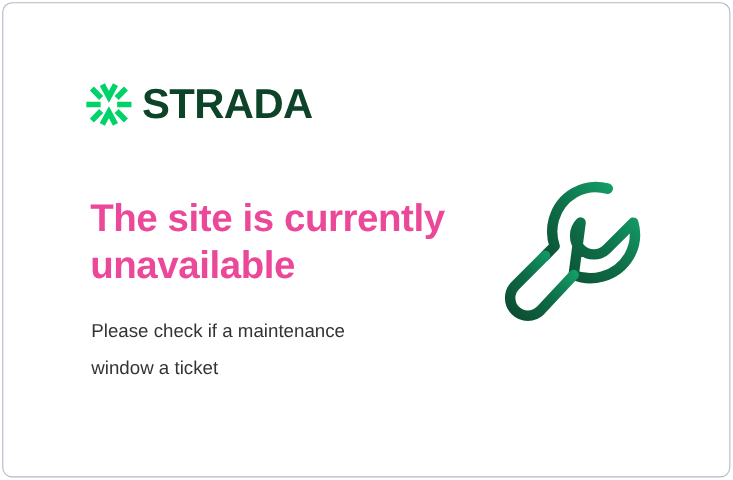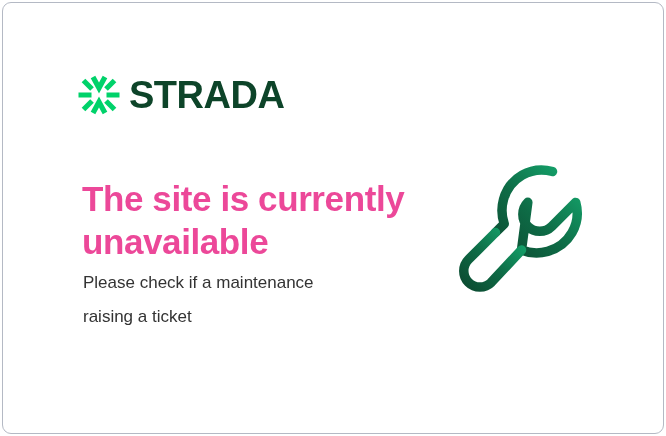--- a/index.html
+++ b/index.html
@@ -74,21 +74,21 @@
     font-weight: 700;
     line-height: 43px;
     letter-spacing: -0.4px;
     color: #ec4899;
   }
 
   
   .body-copy {
     position: absolute;
     left: 80px;
-    top: 263px;
+    top: 281px;
     width: 310px;
     font-size: 17px;
     font-weight: 400;
     line-height: 34px;
     color: #333333;
   }
   .body-copy .line {
     display: block;
     white-space: nowrap;
   }
@@ -135,21 +135,21 @@
           </g>
         </svg>
       </span>
       <span class="logo-word">STRADA</span>
     </div>
 
     <h1 class="headline">The site is currently unavailable</h1>
 
     <div class="body-copy">
       <span class="line">Please check if a maintenance</span>
-      <span class="line">raising a ticket</span>
+      <span class="line">window a ticket</span>
     </div>
 
     <div class="wrench">
       <svg viewBox="0 0 160 160" xmlns="http://www.w3.org/2000/svg" aria-hidden="true">
         <defs>
           <linearGradient id="wrenchGrad" x1="0" y1="1" x2="1" y2="0">
             <stop offset="0%" stop-color="#0c4b31"></stop>
             <stop offset="45%" stop-color="#0e6b46"></stop>
             <stop offset="100%" stop-color="#15ab70"></stop>
           </linearGradient>

